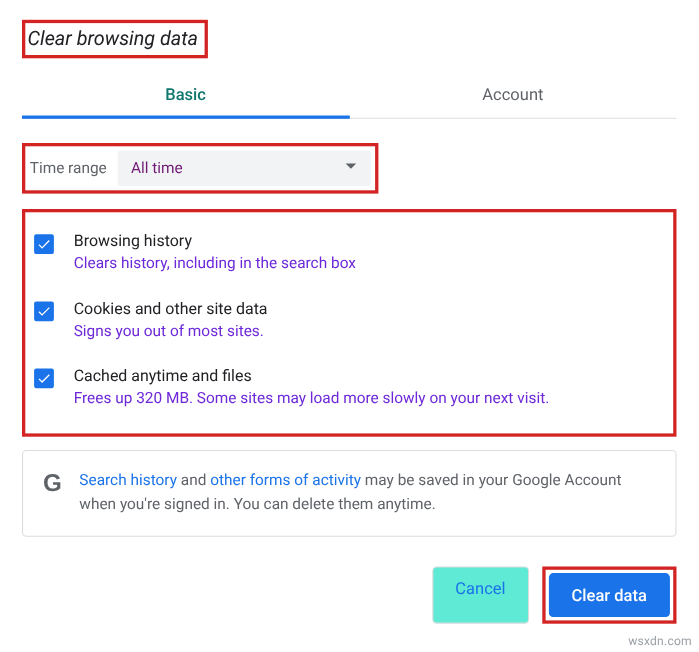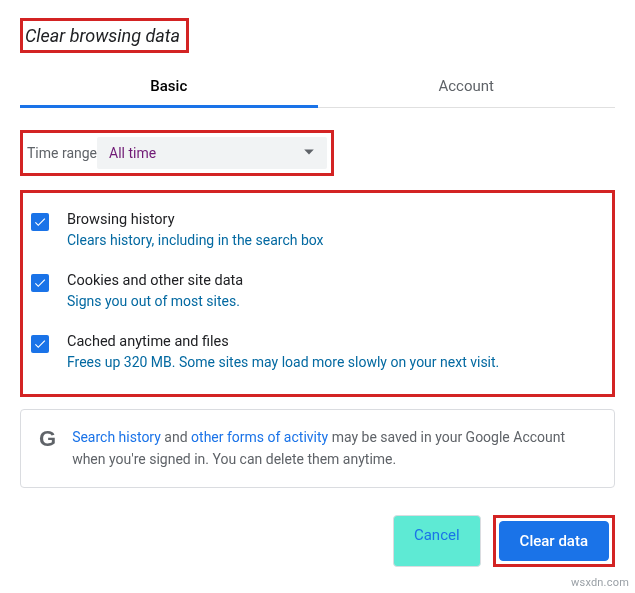--- a/index.html
+++ b/index.html
@@ -31,33 +31,34 @@
     .tab {
       flex: 1;
       text-align: center;
       padding: 10px 0 12px 0;
       font-size: 15px;
       color: #5f6368;
       cursor: pointer;
       position: relative;
     }
     .tab.active {
-      color: #000000;
+      color: #0f766e;
       font-weight: 500;
     }
     .tab.active::after {
       content: "";
       position: absolute;
       left: 0; right: 0; bottom: -1px;
       height: 3px;
       background: #1a73e8;
     }
     .timerow {
       display: flex;
       align-items: center;
+      gap: 10px;
       margin-top: 22px;
       padding: 4px 4px;
       width: fit-content;
     }
     .timelabel { color: #5f6368; font-size: 14px; }
     .select {
       display: flex;
       align-items: center;
       justify-content: space-between;
       background: #f1f3f4;
@@ -83,21 +84,21 @@
       background: #1a73e8;
       display: flex;
       align-items: center;
       justify-content: center;
       flex-shrink: 0;
       margin-top: 2px;
       cursor: pointer;
     }
     .cbx svg { width: 14px; height: 14px; }
     .opt .txt .name { color: #202124; font-size: 14.5px; }
-    .opt .txt .desc { color: #0369a1; font-size: 14px; margin-top: 4px; }
+    .opt .txt .desc { color: #6d28d9; font-size: 14px; margin-top: 4px; }
     .info {
       display: flex;
       align-items: flex-start;
       gap: 16px;
       border: 1px solid #dadce0;
       border-radius: 4px;
       padding: 16px 18px;
       margin-top: 12px;
     }
     .g-logo {

